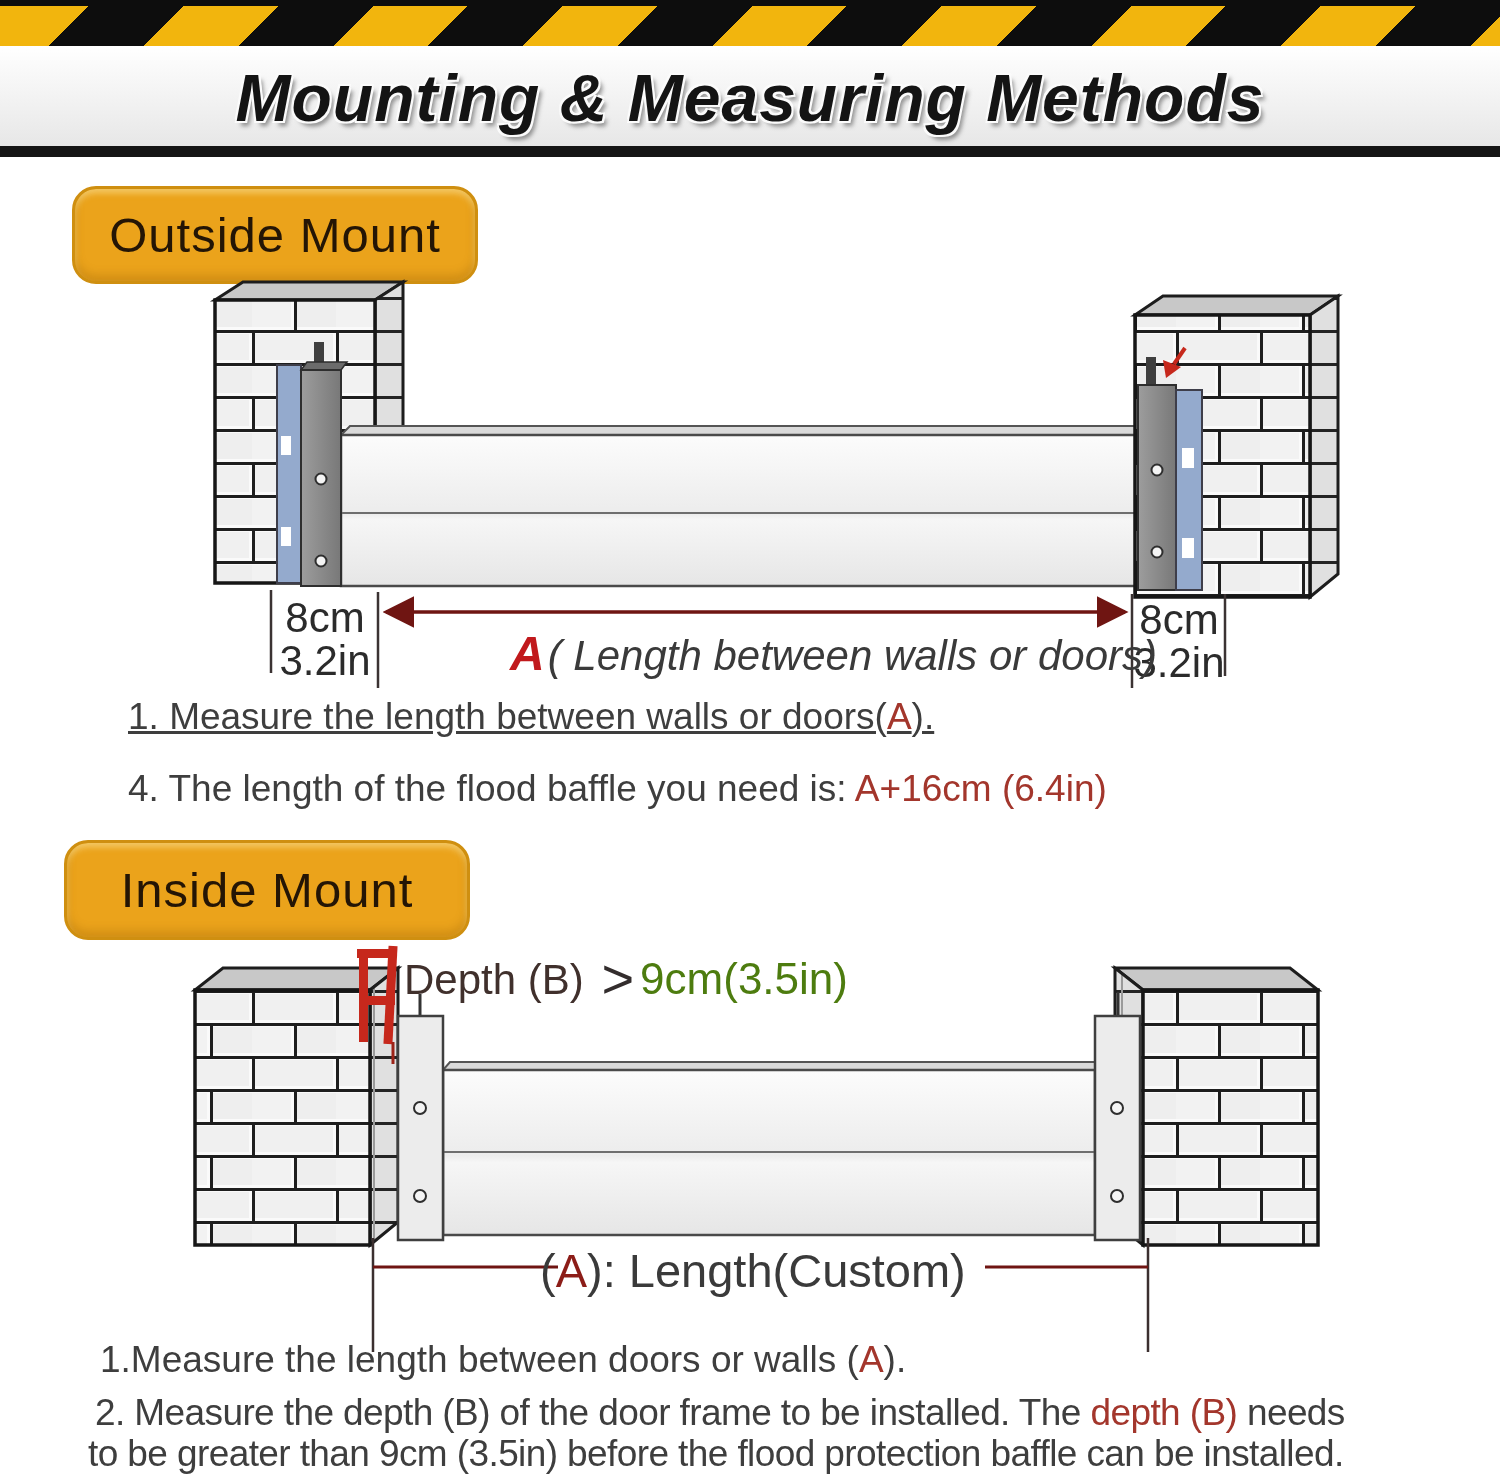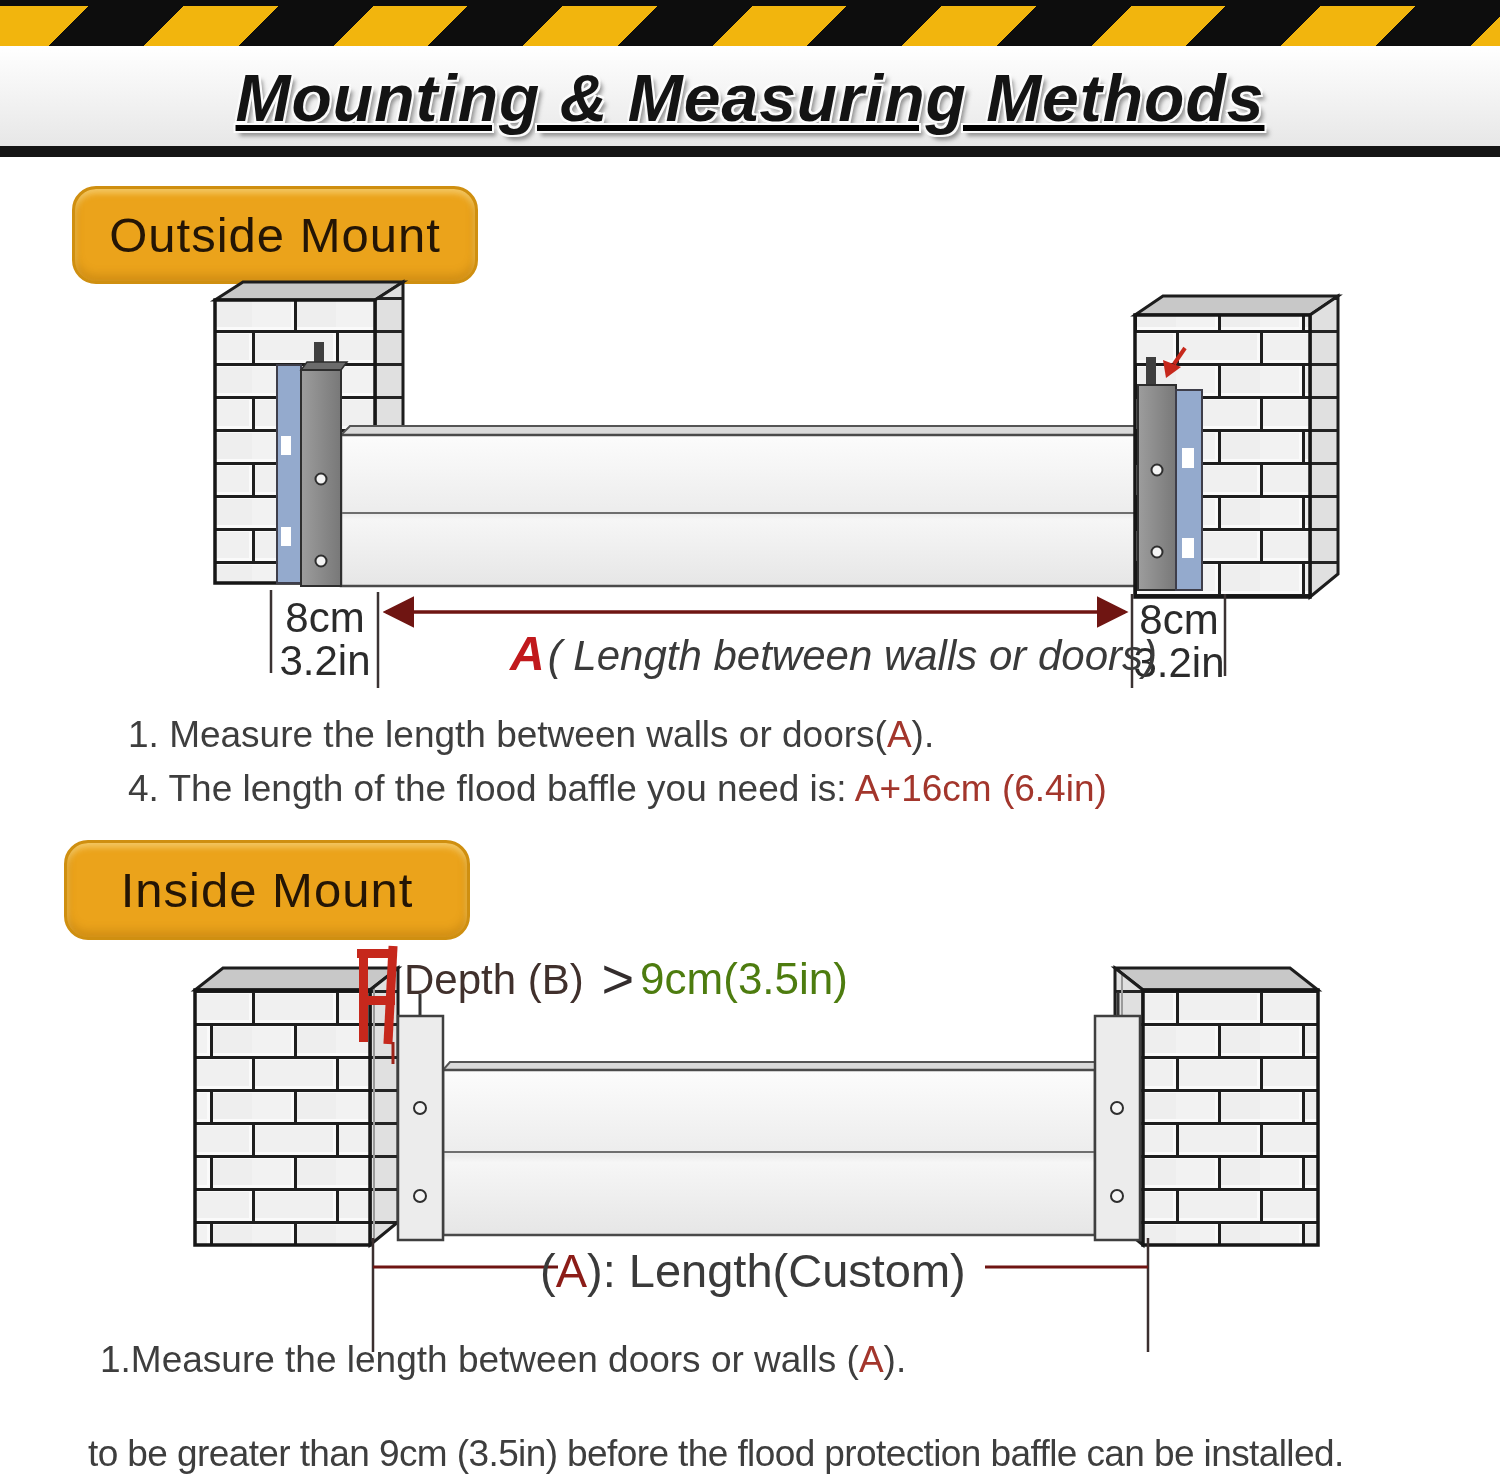--- a/index.html
+++ b/index.html
@@ -5,21 +5,21 @@
   html,body{margin:0;padding:0;background:#ffffff;}
   #stage{position:relative;width:1500px;height:1475px;overflow:hidden;background:#ffffff;
          font-family:"Liberation Sans", sans-serif;}
   .abs{position:absolute;}
 
   
   .stripes{left:0;top:0;width:1500px;height:46px;
     background:repeating-linear-gradient(135deg,#F2B50D 0 67px,#0d0d0d 67px 134px);}
   .topline{left:0;top:0;width:1500px;height:6px;background:#0d0d0d;}
   .titleband{left:0;top:46px;width:1500px;height:100px;
-    background:linear-gradient(#ffffff,#e7e7e7);text-decoration:underline;}
+    background:linear-gradient(#ffffff,#e7e7e7);}
   .titleband h1{margin:0;height:100px;line-height:104px;text-align:center;
     font-style:italic;font-weight:700;font-size:66px;letter-spacing:1px;color:#141414;
     text-shadow:-2px -2px 0 #fbfbfb,2px -2px 0 #fbfbfb,-2px 2px 0 #fbfbfb,2px 2px 0 #fbfbfb,4px 5px 4px rgba(70,70,70,.55);}
   .blackbar{left:0;top:146px;width:1500px;height:11px;background:#151515;}
 
   
   .badge{background:#EBA31B;border:3px solid #cf8f10;border-radius:24px;
     display:flex;align-items:center;justify-content:center;
     font-size:49px;color:#241505;letter-spacing:1px;
     box-shadow:inset 0 -6px 10px rgba(140,85,0,.28), inset 0 4px 6px rgba(255,236,170,.55);margin-left:46px;}
@@ -157,21 +157,21 @@
 
   <div class="abs dim" style="left:271px;top:594px;width:108px;">8cm</div>
   <div class="abs dim" style="left:271px;top:637px;width:108px;">3.2in</div>
   <div class="abs dim" style="left:1132px;top:596px;width:94px;">8cm</div>
   <div class="abs dim" style="left:1132px;top:639px;width:94px;">3.2in</div>
 
   <div class="abs alabel" style="left:510px;top:626px;">
     <span class="a-red">A</span><span>( Length between walls or doors)</span>
   </div>
 
-  <div class="abs step" style="left:128px;top:714px;">
+  <div class="abs step" style="left:128px;top:696px;text-decoration:underline;">
     <span>1. Measure the length between walls or doors(</span><span class="red">A</span><span>).</span>
   </div>
   <div class="abs step" style="left:128px;top:768px;">
     <span>4. The length of the flood baffle you need is: </span><span class="red">A+16cm (6.4in)</span>
   </div>
 
   <div class="abs badge badge-inside">
     <span>Inside Mount</span>
   </div>
 
@@ -231,15 +231,18 @@
     <span>Depth (B) </span><span class="gt">&gt;</span><span class="dred">9cm(3.5in)</span>
   </div>
 
   <div class="abs lenlabel" style="left:540px;top:1243px;width:450px;">
     <span>(</span><span class="dred">A</span><span>): Length(Custom)</span>
   </div>
 
   <div class="abs step" style="left:100px;top:1339px;">
     <span>1.Measure the length between doors or walls (</span><span class="red">A</span><span>).</span>
   </div>
+  <div class="abs step tight" style="left:95px;top:1392px;">
+    <span>2. Measure the depth (B) of the door frame to be installed. The </span><span class="red">depth (B)</span><span> needs</span>
+  </div>
   <div class="abs step tight" style="left:88px;top:1433px;">to be greater than 9cm (3.5in) before the flood protection baffle can be installed.</div>
 
 </div>
 
 </body></html>

